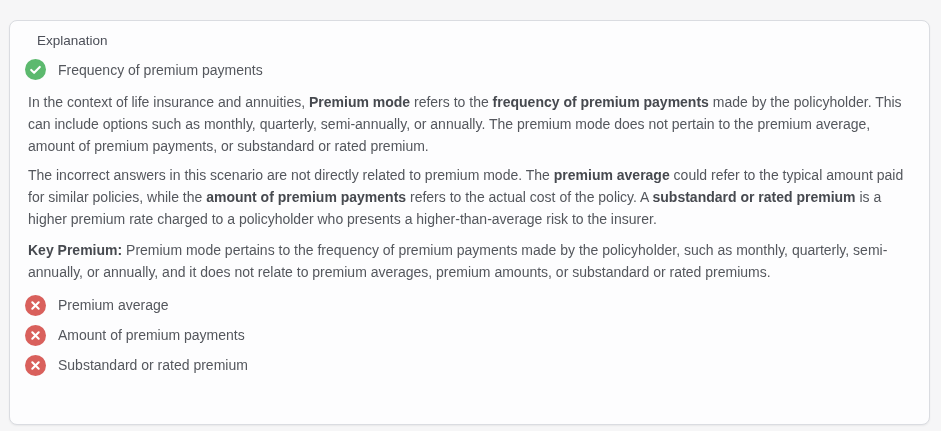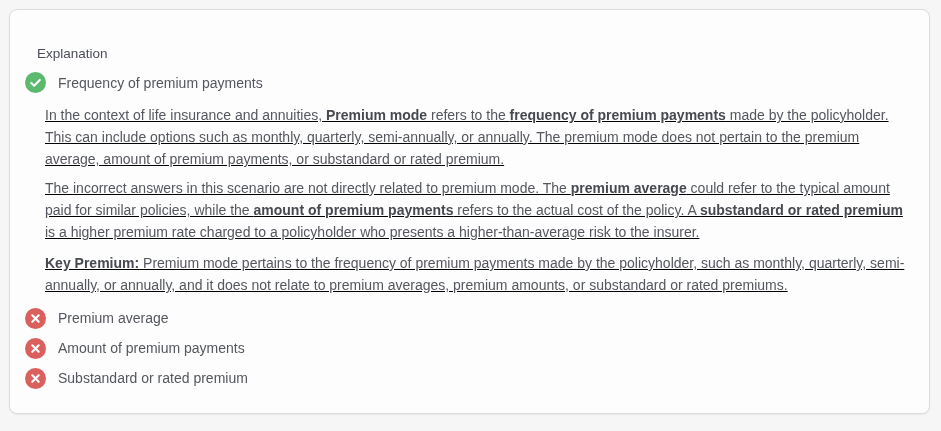--- a/index.html
+++ b/index.html
@@ -4,27 +4,27 @@
 <style>
   * { box-sizing: border-box; margin: 0; padding: 0; }
   html, body {
     width: 941px; height: 431px;
     background: var(--page_bg, #f6f6f7);
     font-family: "Liberation Sans", sans-serif;
     overflow: hidden;
   }
   .panel {
     position: absolute;
-    left: 9px; top: 9px;
+    left: 9px; top: 20px;
     width: 921px; height: 405px;
     background: var(--panel_bg, #fdfdfe);
     border: 1px solid var(--panel_border, #dadce1);
     border-radius: 8px;
     box-shadow: 0 1px 2px rgba(0,0,0,0.06);
-    padding: 36px 24px 20px 15px;
+    padding: 12px 24px 20px 15px;
   }
   .panel-title {
     font-size: 13.5px;
     line-height: 16px;
     color: var(--heading_text, #4c4f58);
     margin: 0 0 10px 12px;
     font-weight: 400;
   }
   .answer-row {
     display: flex;
@@ -36,21 +36,21 @@
   .answer-row .icon {
     width: 21px; height: 21px;
     flex: 0 0 21px;
     display: inline-flex;
   }
   .answer-row .icon svg { width: 21px; height: 21px; display: block; }
   .answer-label {
     font-size: 14px;
     color: var(--body_text, #54575d);
   }
-  .paragraphs { margin-left: 20px; max-width: 876px; text-decoration: underline; }
+  .paragraphs { margin-left: 3px; max-width: 876px; }
   .paragraphs p {
     font-size: 14px;
     line-height: 22px;
     color: var(--body_text, #54575d);
     margin: 0 0 7px 0;
   }
   .paragraphs p:nth-child(2) { margin-bottom: 9px; }
   .paragraphs p strong { font-weight: 700; color: #46494f; }
   .incorrect-list { margin-top: 6px; }
   .incorrect-list .answer-row { height: 30px; }

